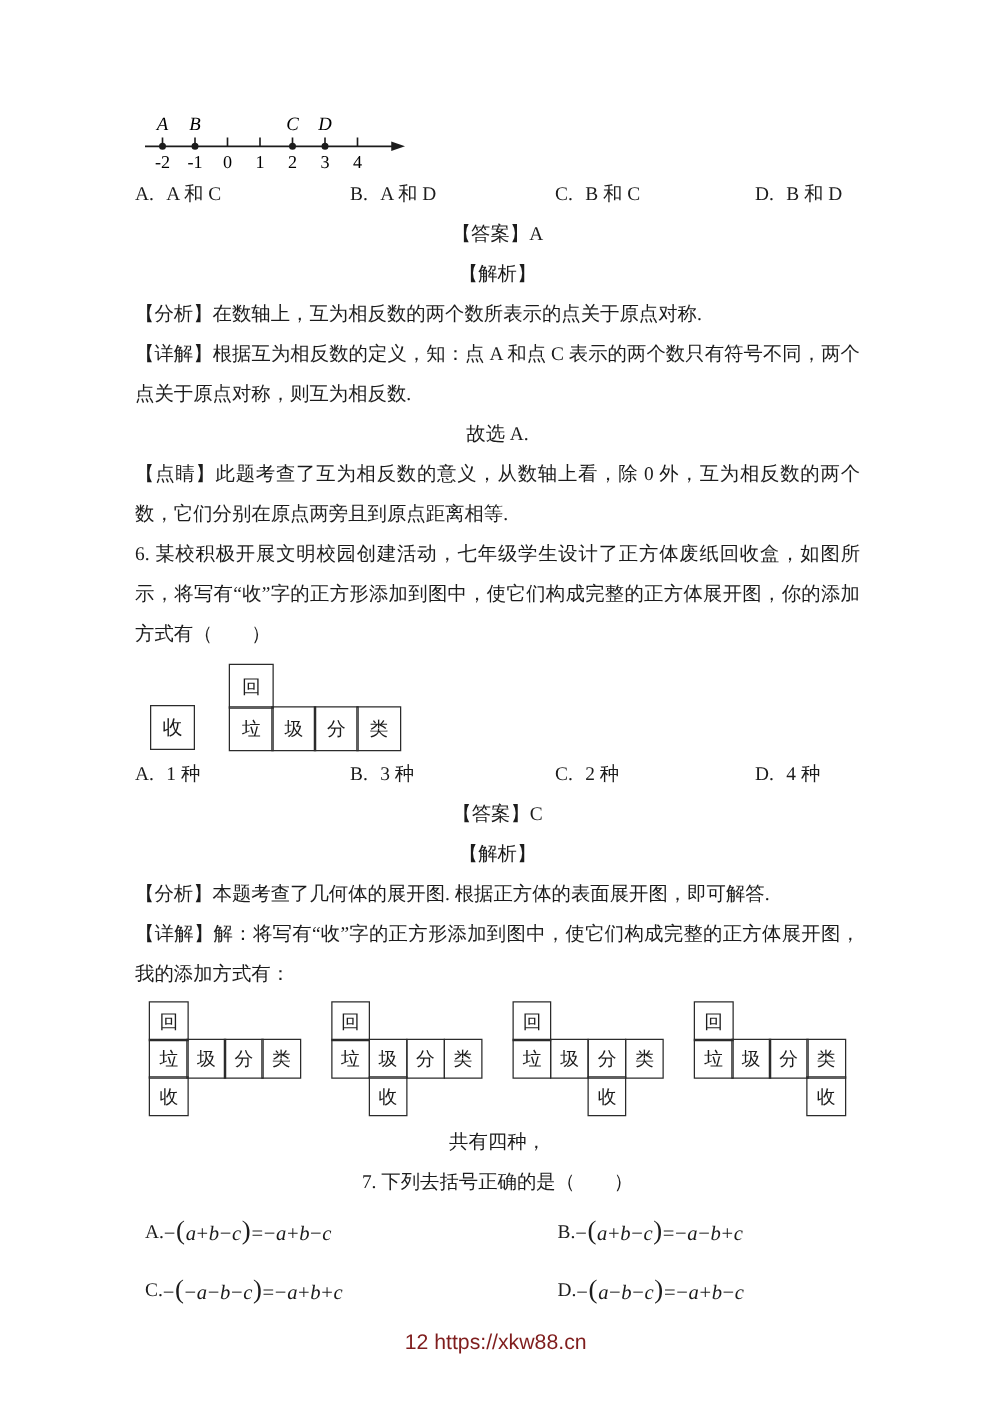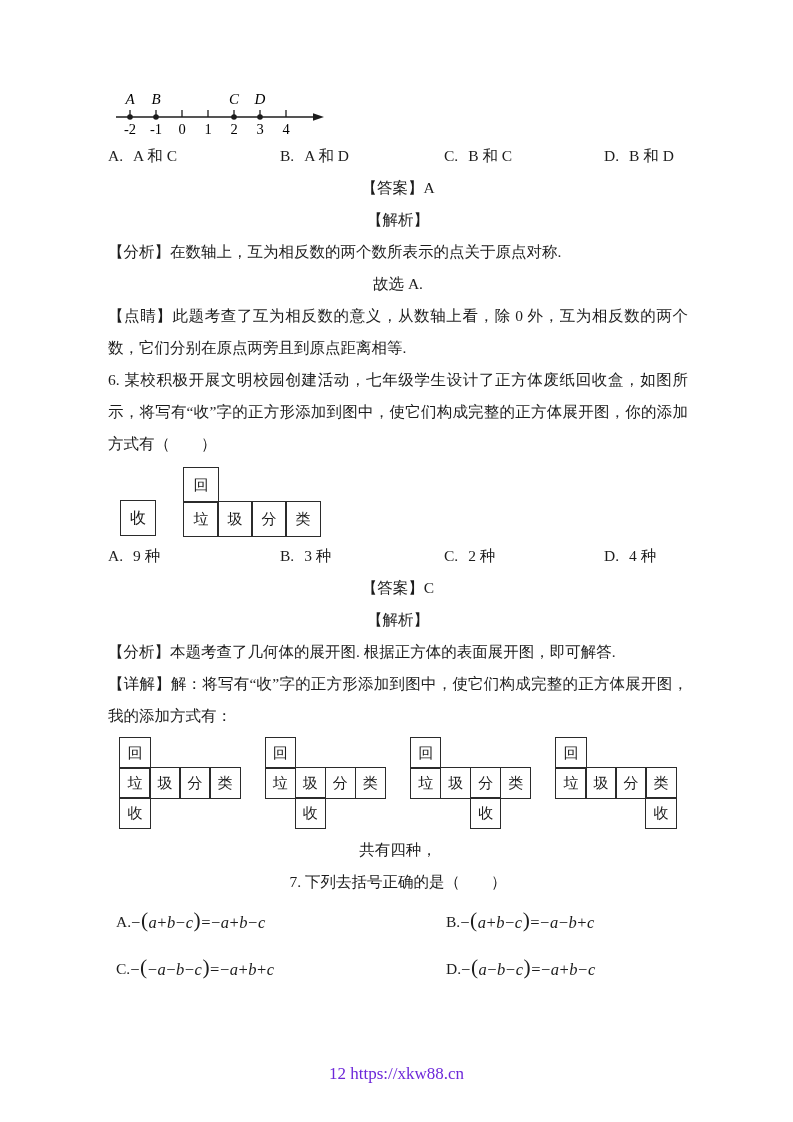--- a/index.html
+++ b/index.html
@@ -71,23 +71,23 @@
     font-size: 15.5px;
   }
   .mopt { display: flex; align-items: center; }
   .formula { font-size: 16.5px; letter-spacing: 0.5px; }
   .formula i { font-family: "Liberation Serif", serif; }
   .formula .pr { font-size: 1.3em; font-weight: 400; position: relative; top: -1px; }
 
   .footer {
     position: absolute; left: 0; right: 0; top: 1064px;
     text-align: center;
-    font-family: Liberation Serif, serif;
+    font-family: Liberation Sans, sans-serif;
     font-size: 17px;
-    color: #6d28d9;
+    color: #7f1d1d;
   }
 </style>
 </head>
 <body>
 
 <div class="page">
   <div class="content">
 
     <div class="nl-wrap">
       <svg width="218" height="50" viewBox="0 0 218 50">
@@ -121,38 +121,39 @@
     <div class="opts4">
       <span><span class="okey">A.</span><span>A 和 C</span></span>
       <span><span class="okey">B.</span><span>A 和 D</span></span>
       <span><span class="okey">C.</span><span>B 和 C</span></span>
       <span><span class="okey">D.</span><span>B 和 D</span></span>
     </div>
 
     <p class="para nowrap">【答案】A</p>
     <p class="para nowrap">【解析】</p>
     <p class="para">【分析】在数轴上，互为相反数的两个数所表示的点关于原点对称.</p>
+    <p class="para">【详解】根据互为相反数的定义，知：点 A 和点 C 表示的两个数只有符号不同，两个点关于原点对称，则互为相反数.</p>
     <p class="para nowrap">故选 A.</p>
     <p class="para">【点睛】此题考查了互为相反数的意义，从数轴上看，除 0 外，互为相反数的两个数，它们分别在原点两旁且到原点距离相等.</p>
 
     <p class="para">6. 某校积极开展文明校园创建活动，七年级学生设计了正方体废纸回收盒，如图所示，将写有“收”字的正方形添加到图中，使它们构成完整的正方体展开图，你的添加方式有（　　）</p>
 
     <div class="qfig">
       <div class="loose">收</div>
       <div class="net big">
         <div class="cell r1c1">回</div>
         <div class="cell r2">垃</div>
         <div class="cell r2">圾</div>
         <div class="cell r2">分</div>
         <div class="cell r2">类</div>
       </div>
     </div>
 
     <div class="opts4">
-      <span><span class="okey">A.</span><span>9 种</span></span>
+      <span><span class="okey">A.</span><span>1 种</span></span>
       <span><span class="okey">B.</span><span>3 种</span></span>
       <span><span class="okey">C.</span><span>2 种</span></span>
       <span><span class="okey">D.</span><span>4 种</span></span>
     </div>
 
     <p class="para nowrap">【答案】C</p>
     <p class="para nowrap">【解析】</p>
     <p class="para">【分析】本题考查了几何体的展开图. 根据正方体的表面展开图，即可解答.</p>
     <p class="para">【详解】解：将写有“收”字的正方形添加到图中，使它们构成完整的正方体展开图，我的添加方式有：</p>
 

